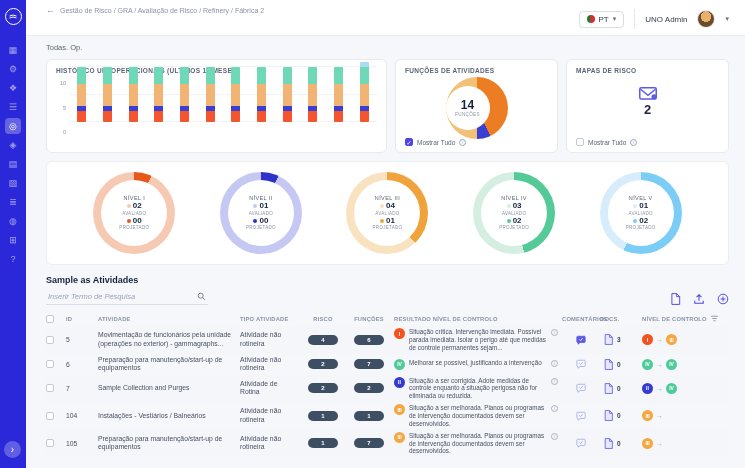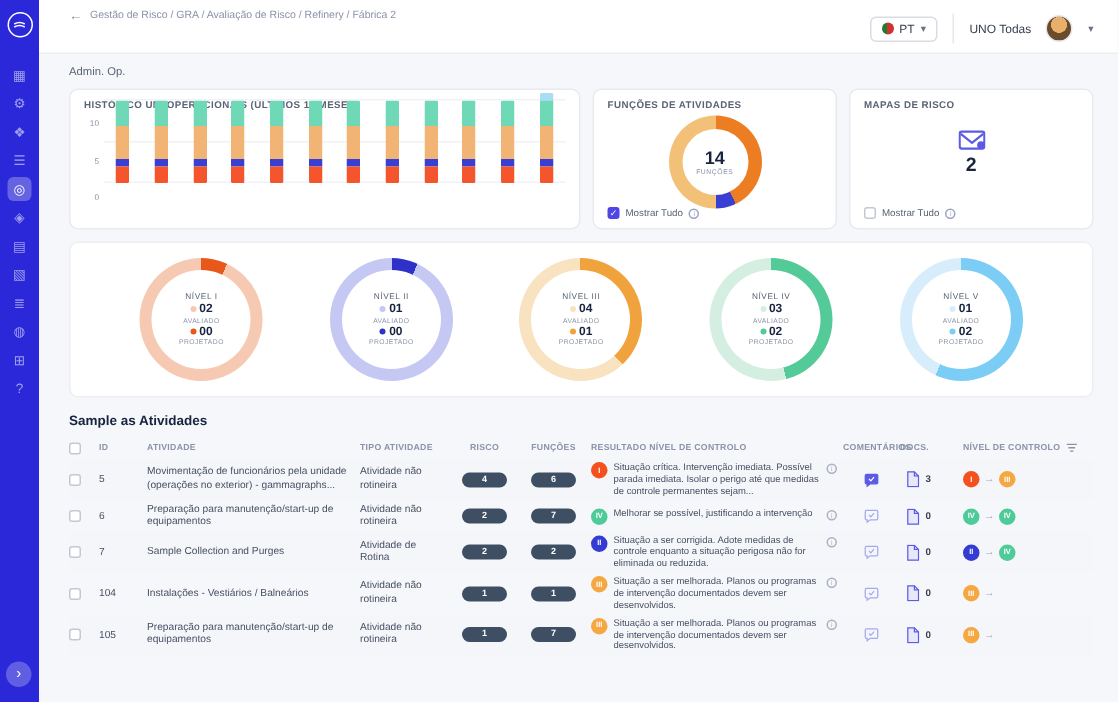--- a/index.html
+++ b/index.html
@@ -63,21 +63,21 @@
   .plot { flex:1; position:relative; }
   .gridline { position:absolute; left:0; right:0; height:1px; background:#f0f2f6; }
   .bars { position:absolute; left:0; right:0; bottom:13px; height:55px; display:flex;
     justify-content:space-around; align-items:flex-end; }
   .bar-col { display:flex; flex-direction:column; align-items:center; width:20px; }
   .bar-stack { display:flex; flex-direction:column-reverse; width:9px; border-radius:1px; overflow:hidden; }
   .bar-stack { position:relative; }
 
   .donut-wrap { display:flex; justify-content:center; margin-top:3px; }
   .donut { width:62px; height:62px; border-radius:50%; display:flex; align-items:center;
-    justify-content:center; }
+    justify-content:flex-start; }
   .donut-hole { width:44px; height:44px; background:#fff; border-radius:50%; display:flex;
     flex-direction:column; align-items:center; justify-content:center; }
   .donut-num { font-size:12px; font-weight:bold; color:#17233f; line-height:1; }
   .donut-sub { font-size:4.5px; color:#8a93a8; letter-spacing:.4px; margin-top:1px; }
 
   .toggle-row { position:absolute; bottom:6px; left:9px; display:flex; align-items:center; gap:4px; }
   .cb { width:8px; height:8px; border-radius:2px; border:1px solid #c3c8d4; background:#fff;
     display:flex; align-items:center; justify-content:center; font-size:6px; color:#fff; cursor:pointer; }
   .cb.checked { background:#4f46e5; border-color:#4f46e5; }
   .toggle-lbl { font-size:6.5px; color:#5a6475; }
@@ -174,29 +174,29 @@
           <span>Gestão de Risco / GRA / Avaliação de Risco / Refinery / Fábrica 2</span>
         </div>
       </div>
       <div class="top-right">
         <div class="lang-pill">
           <span class="flag"></span>
           <span>PT</span>
           <span class="chev">▾</span>
         </div>
         <div class="vdiv"></div>
-        <span class="username">UNO Todas</span>
+        <span class="username">UNO Admin</span>
         <span class="avatar"></span>
         <span class="chev">▾</span>
       </div>
     </header>
 
     <div class="content">
 
-      <div class="filter-label">Admin. Op.</div>
+      <div class="filter-label">Todas. Op.</div>
 
       <div class="panels">
         <section class="panel p-history">
           <div class="panel-title">HISTÓRICO UN. OPERACIONAIS (ÚLTIMOS 12 MESES)</div>
           <div class="chart">
             <div class="yaxis">
                 <span>10</span>
                 <span>5</span>
                 <span>0</span>
               </div>
@@ -385,20 +385,43 @@
               <div class="ring-val"><span class="dot" style="background:#d8edfb"></span>01</div>
               <div class="ring-cap">AVALIADO</div>
               <div class="ring-val"><span class="dot" style="background:#7bcdf6"></span>02</div>
               <div class="ring-cap">PROJETADO</div>
             </div>
           </div>
         </div>
 
       <div class="act-heading">Sample as Atividades</div>
 
+      <div class="act-tools">
+        <div class="search-wrap">
+          <input class="search-input" placeholder="Inserir Termo de Pesquisa" style="">
+          <svg width="9" height="9" viewBox="0 0 16 16">
+            <circle cx="6.5" cy="6.5" r="4.5" fill="none" stroke="#6b7280" stroke-width="1.6"></circle>
+            <path d="M10 10l4 4" stroke="#6b7280" stroke-width="1.6"></path>
+          </svg>
+        </div>
+        <div class="tool-icons">
+          <svg width="11" height="12" viewBox="0 0 16 20">
+            <path d="M2 1h8l5 5v13H2z" fill="none" stroke="#4f46e5" stroke-width="1.6"></path>
+            <path d="M10 1v5h5" fill="none" stroke="#4f46e5" stroke-width="1.6"></path>
+          </svg>
+          <svg width="12" height="12" viewBox="0 0 20 20">
+            <path d="M10 13V3M6 7l4-4 4 4" fill="none" stroke="#4f46e5" stroke-width="1.8"></path>
+            <path d="M3 13v4h14v-4" fill="none" stroke="#4f46e5" stroke-width="1.8"></path>
+          </svg>
+          <svg width="12" height="12" viewBox="0 0 20 20">
+            <circle cx="10" cy="10" r="8" fill="none" stroke="#4f46e5" stroke-width="1.6"></circle>
+            <path d="M10 6v8M6 10h8" stroke="#4f46e5" stroke-width="1.6"></path>
+          </svg>
+        </div>
+      </div>
 
       <div class="tbl">
         <div class="trow thead">
           <span class="cbx"></span>
           <span>ID</span>
           <span>ATIVIDADE</span>
           <span>TIPO ATIVIDADE</span>
           <span class="center">RISCO</span>
           <span class="center">FUNÇÕES</span>
           <span>RESULTADO NÍVEL DE CONTROLO</span>

